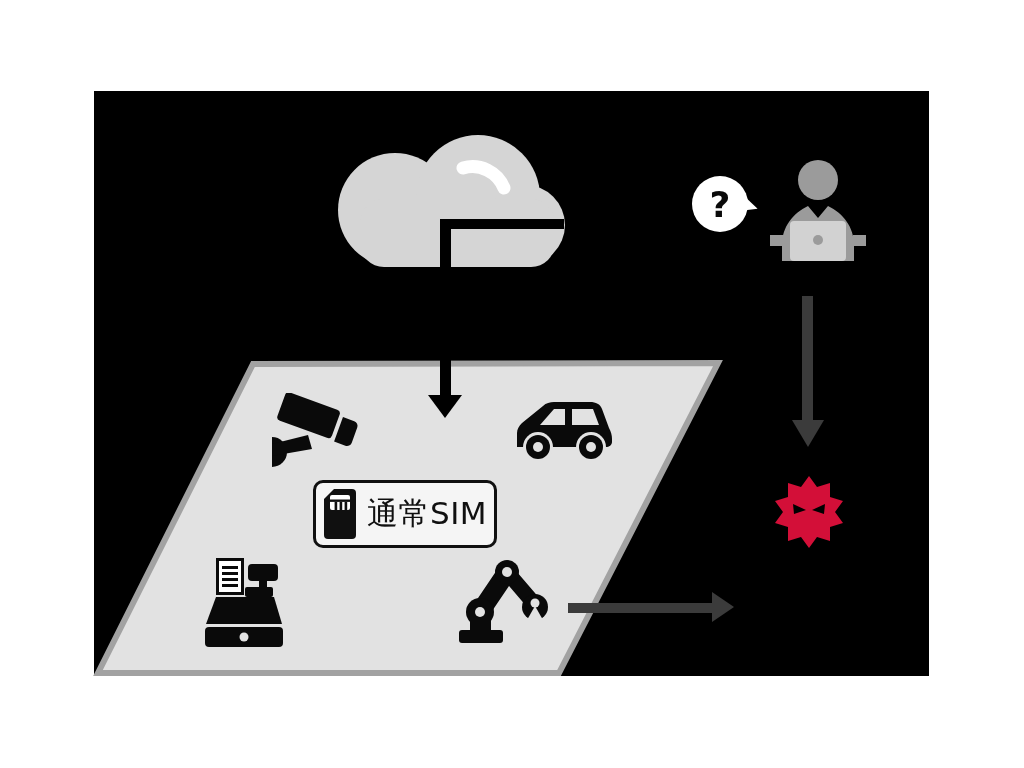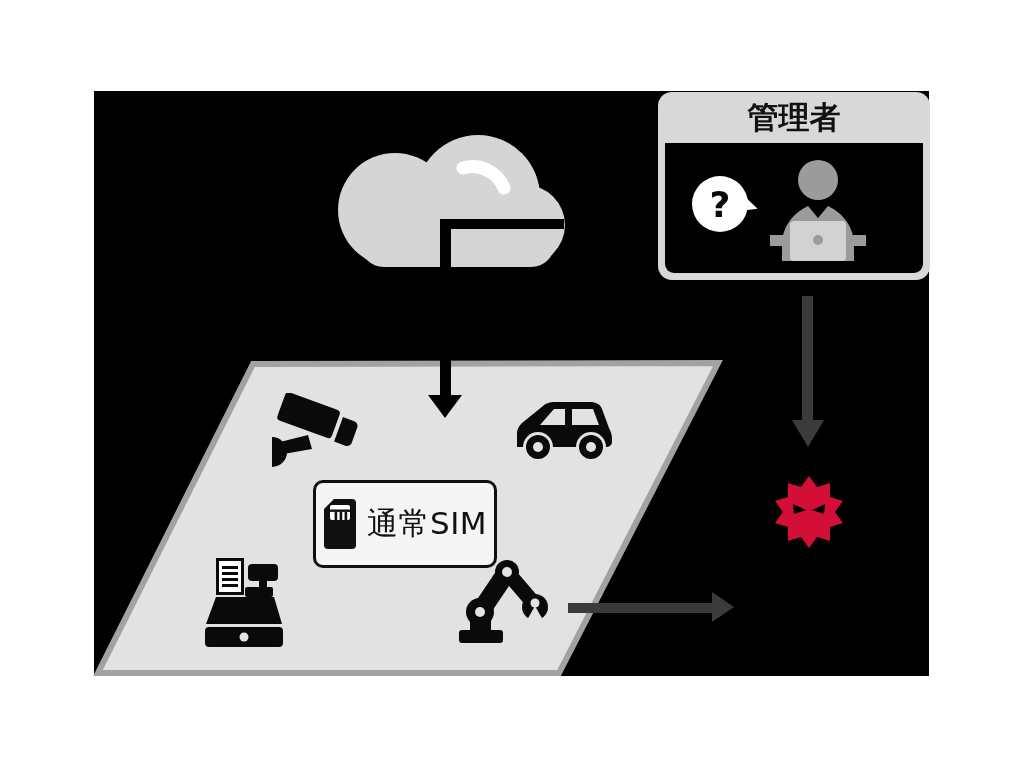--- a/index.html
+++ b/index.html
@@ -2,21 +2,21 @@
 <html><head>
 <meta charset="utf-8">
 <style>
   html,body{margin:0;padding:0;background:#ffffff;}
   .stage{position:relative;width:1024px;height:768px;background:#ffffff;overflow:hidden;
          font-family:"DejaVu Sans","Liberation Sans",sans-serif;}
   .abs{position:absolute;}
   
   .backdrop{left:94px;top:91px;width:835px;height:585px;background:#000000;}
   
-  .sim-badge{left:313px;top:480px;width:184px;height:88px;background:#f5f5f5;
+  .sim-badge{left:313px;top:480px;width:184px;height:68px;background:#f5f5f5;
              border:3px solid #101010;border-radius:10px;display:flex;align-items:center;
              justify-content:center;gap:10px;box-sizing:border-box;}
   .sim-badge span{font-size:31px;color:#101010;letter-spacing:0.5px;white-space:nowrap;}
   
   .panel{left:658px;top:92px;width:272px;height:188px;background:#d8d8d8;border-radius:14px;}
   .panel-header{position:absolute;left:0;top:0;width:100%;height:51px;display:flex;
                 align-items:center;justify-content:center;font-size:31px;font-weight:600;color:#111;}
   .panel-body{position:absolute;left:7px;right:7px;top:51px;bottom:7px;background:#000;
               border-radius:0 0 9px 9px;}
   .bubble{left:692px;top:176px;width:56px;height:56px;background:#ffffff;border-radius:50%;
@@ -133,24 +133,20 @@
     <polygon points="73,64 81,50 89,64" fill="#e2e2e2"></polygon>
   </svg>
 
   <svg class="abs" style="left:566px;top:590px;" width="170" height="34" viewBox="0 0 170 34">
     <g fill="#3b3b3b">
       <rect x="2" y="13" width="146" height="10"></rect>
       <polygon points="146,2 146,32 168,17"></polygon>
     </g>
   </svg>
 
-  <div class="abs panel">
-    <div class="panel-header">管理者</div>
-    <div class="panel-body"></div>
-  </div>
 
   <div class="abs bubble">?</div>
   <div class="abs bubble-tail"></div>
 
   <svg class="abs" style="left:770px;top:151px;" width="96" height="112" viewBox="0 0 96 112">
     <g fill="#9b9b9b">
       <circle cx="48" cy="29" r="20"></circle>
       <path d="M12,110 V94 C12,76 23,62 38,55 L48,67 L58,55 C73,62 84,76 84,94 V110 Z"></path>
       <rect x="0" y="84" width="13" height="11"></rect>
       <rect x="83" y="84" width="13" height="11"></rect>

